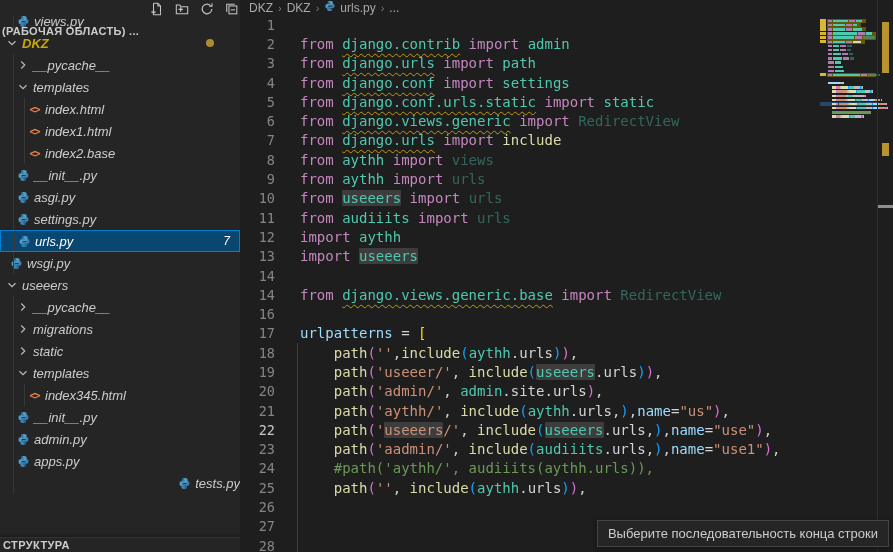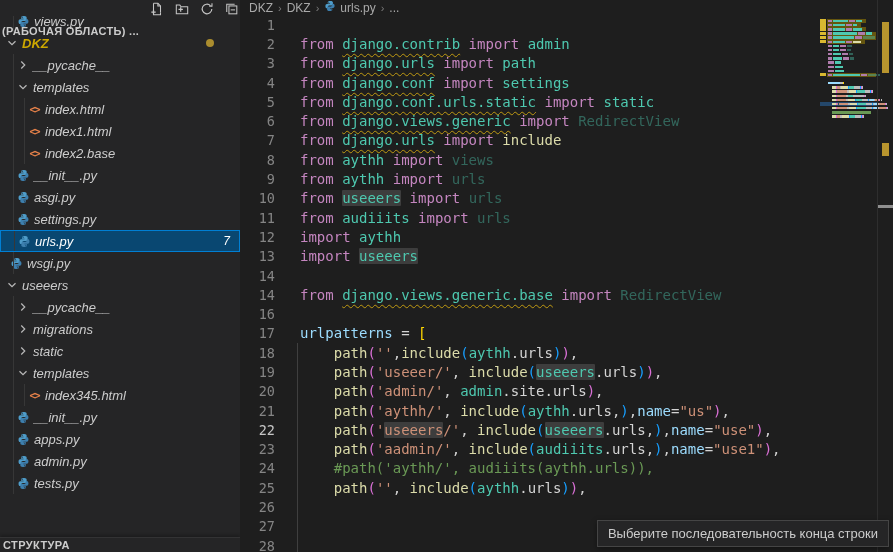--- a/index.html
+++ b/index.html
@@ -285,33 +285,33 @@
         <span class="tlabel">__init__.py</span>
       </div>
       <div class="trow" style="padding-left: 15px;">
         <div class="tguide" style="left: 13px;"></div>
         <span class="ticon">
           <svg width="13" height="13" viewBox="0 0 16 16">
  <path fill="#4e9cc9" d="M7.9 1.2c-2 0-3 .9-3 2.1v1.4h3.2v.6H3.9c-1.3 0-2 1.1-2 2.9 0 1.7.7 2.9 2 2.9h1.2V9.4c0-1.2 1-2.1 2.1-2.1h3c1 0 1.7-.8 1.7-1.8V3.3c0-1.2-1-2.1-3-2.1zM6.3 2.3a.65.65 0 1 1 0 1.3.65.65 0 0 1 0-1.3z"></path>
  <path fill="#3d7fae" d="M8.1 14.8c2 0 3-.9 3-2.1v-1.4H7.9v-.6h4.2c1.3 0 2-1.1 2-2.9 0-1.7-.7-2.9-2-2.9h-1.2v1.7c0 1.2-1 2.1-2.1 2.1h-3c-1 0-1.7.8-1.7 1.8v2.2c0 1.2 1 2.1 3 2.1zm1.6-1.1a.65.65 0 1 1 0-1.3.65.65 0 0 1 0 1.3z"></path>
           </svg>
         </span>
+        <span class="tlabel">admin.py</span>
+      </div>
+      <div class="trow" style="padding-left: 15px;">
+        <div class="tguide" style="left: 13px;"></div>
+        <span class="ticon">
+          <svg width="13" height="13" viewBox="0 0 16 16">
+ <path fill="#4e9cc9" d="M7.9 1.2c-2 0-3 .9-3 2.1v1.4h3.2v.6H3.9c-1.3 0-2 1.1-2 2.9 0 1.7.7 2.9 2 2.9h1.2V9.4c0-1.2 1-2.1 2.1-2.1h3c1 0 1.7-.8 1.7-1.8V3.3c0-1.2-1-2.1-3-2.1zM6.3 2.3a.65.65 0 1 1 0 1.3.65.65 0 0 1 0-1.3z"></path>
+ <path fill="#3d7fae" d="M8.1 14.8c2 0 3-.9 3-2.1v-1.4H7.9v-.6h4.2c1.3 0 2-1.1 2-2.9 0-1.7-.7-2.9-2-2.9h-1.2v1.7c0 1.2-1 2.1-2.1 2.1h-3c-1 0-1.7.8-1.7 1.8v2.2c0 1.2 1 2.1 3 2.1zm1.6-1.1a.65.65 0 1 1 0-1.3.65.65 0 0 1 0 1.3z"></path>
+          </svg>
+        </span>
         <span class="tlabel">apps.py</span>
       </div>
-      <div class="trow" style="padding-left: 15px;">
-        <div class="tguide" style="left: 13px;"></div>
-        <span class="ticon">
-          <svg width="13" height="13" viewBox="0 0 16 16">
- <path fill="#4e9cc9" d="M7.9 1.2c-2 0-3 .9-3 2.1v1.4h3.2v.6H3.9c-1.3 0-2 1.1-2 2.9 0 1.7.7 2.9 2 2.9h1.2V9.4c0-1.2 1-2.1 2.1-2.1h3c1 0 1.7-.8 1.7-1.8V3.3c0-1.2-1-2.1-3-2.1zM6.3 2.3a.65.65 0 1 1 0 1.3.65.65 0 0 1 0-1.3z"></path>
- <path fill="#3d7fae" d="M8.1 14.8c2 0 3-.9 3-2.1v-1.4H7.9v-.6h4.2c1.3 0 2-1.1 2-2.9 0-1.7-.7-2.9-2-2.9h-1.2v1.7c0 1.2-1 2.1-2.1 2.1h-3c-1 0-1.7.8-1.7 1.8v2.2c0 1.2 1 2.1 3 2.1zm1.6-1.1a.65.65 0 1 1 0-1.3.65.65 0 0 1 0 1.3z"></path>
-          </svg>
-        </span>
-        <span class="tlabel">admin.py</span>
-      </div>
-      <div class="trow" style="padding-left: 15px;">
+      <div class="trow" style="padding-left: 15px; justify-content: flex-end;">
         <div class="tguide" style="left: 13px;"></div>
         <span class="ticon">
           <svg width="13" height="13" viewBox="0 0 16 16">
  <path fill="#4e9cc9" d="M7.9 1.2c-2 0-3 .9-3 2.1v1.4h3.2v.6H3.9c-1.3 0-2 1.1-2 2.9 0 1.7.7 2.9 2 2.9h1.2V9.4c0-1.2 1-2.1 2.1-2.1h3c1 0 1.7-.8 1.7-1.8V3.3c0-1.2-1-2.1-3-2.1zM6.3 2.3a.65.65 0 1 1 0 1.3.65.65 0 0 1 0-1.3z"></path>
  <path fill="#3d7fae" d="M8.1 14.8c2 0 3-.9 3-2.1v-1.4H7.9v-.6h4.2c1.3 0 2-1.1 2-2.9 0-1.7-.7-2.9-2-2.9h-1.2v1.7c0 1.2-1 2.1-2.1 2.1h-3c-1 0-1.7.8-1.7 1.8v2.2c0 1.2 1 2.1 3 2.1zm1.6-1.1a.65.65 0 1 1 0-1.3.65.65 0 0 1 0 1.3z"></path>
           </svg>
         </span>
         <span class="tlabel">tests.py</span>
       </div>
     </div>

